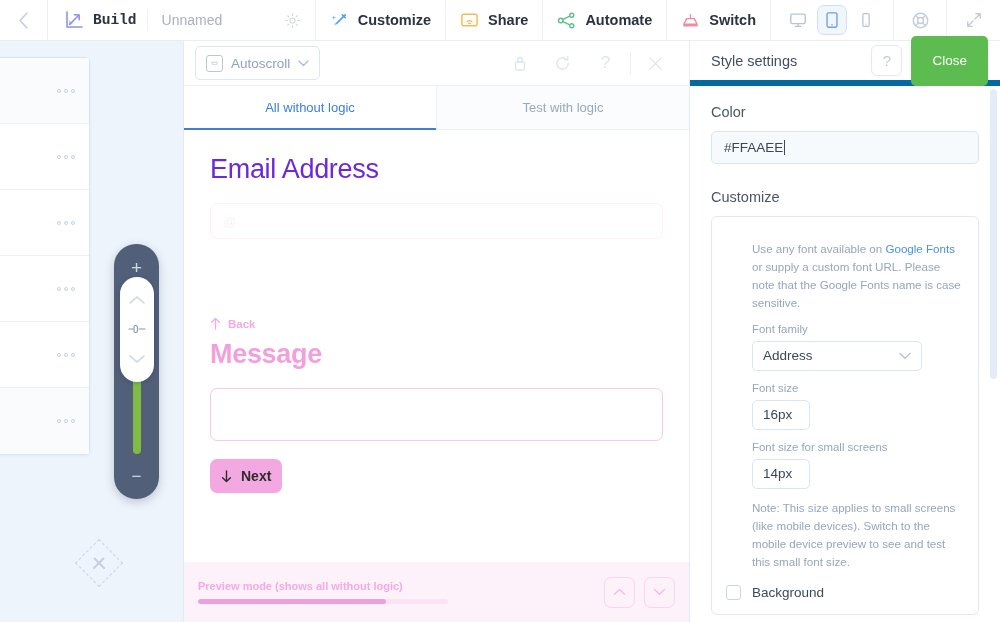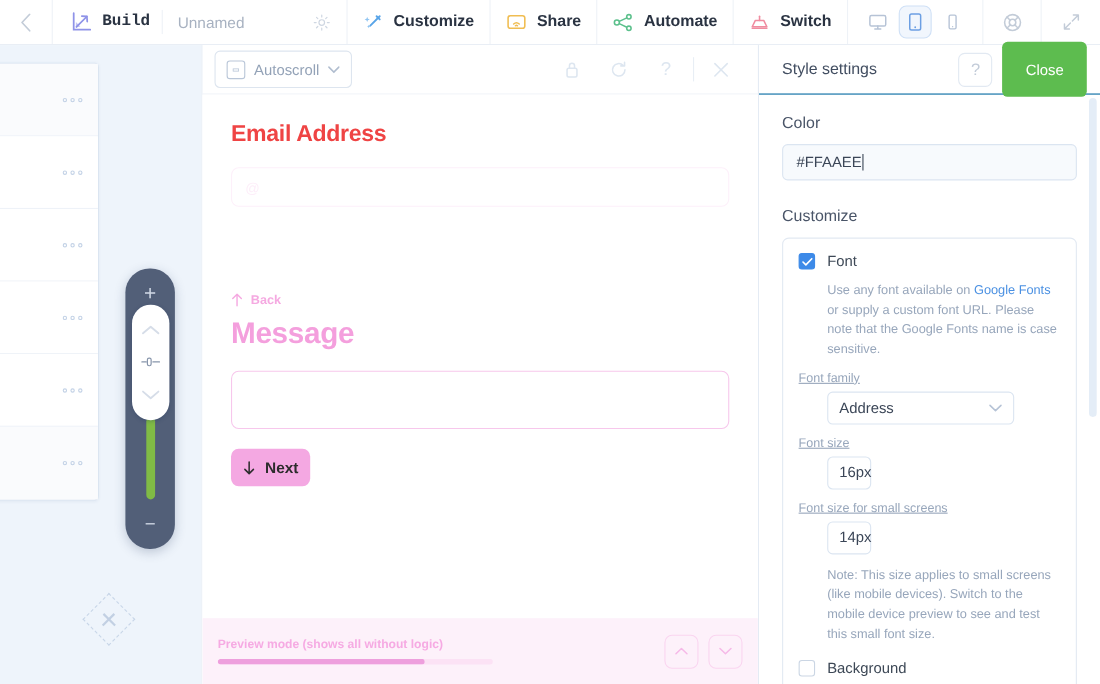--- a/index.html
+++ b/index.html
@@ -161,21 +161,21 @@
   .pv-tab.active { color: #3d7fd6; background: #fff; }
   .pv-tab.active::after {
     content: ""; position: absolute; left: 0; right: 0; bottom: -1px;
     height: 2px; background: #3d7fd6;
   }
   .pv-tab + .pv-tab { border-left: 1px solid #eef2f7; }
 
   .pv-body { flex: 1; position: relative; overflow: hidden; background: #fff; }
   .pv-inner { padding: 24px 26px 0 26px; }
   .q-label-fade {
-    font-size: 21px; font-weight: 700; color: #ef4444; letter-spacing: -.3px;
+    font-size: 27px; font-weight: 400; color: #6d28d9; letter-spacing: -.3px;
   }
   .inp-fade {
     margin-top: 18px; height: 36px; border: 1px solid #fdf0fa; border-radius: 7px;
     display: flex; align-items: center; padding: 0 12px;
     font-size: 13px; color: #fdeef9;
   }
   .back-link {
     margin-top: 78px; display: flex; align-items: center; gap: 7px;
     font-size: 11.5px; color: #f5a9e1; font-weight: 600;
   }
@@ -208,21 +208,21 @@
     display: flex; align-items: center; justify-content: center; color: #f6b9e8;
   }
 
   
   .panel {
     width: 310px; flex: 0 0 310px; background: #fff;
     display: flex; flex-direction: column; position: relative;
   }
   .panel-head {
     height: 45px; flex: 0 0 45px; display: flex; align-items: center;
-    padding: 0 12px 0 21px; border-bottom: 1px solid #0369a1;
+    padding: 0 12px 0 21px; border-bottom: 6px solid #0369a1;
   }
   .panel-title { font-size: 14.5px; color: #424e61; }
   .panel-actions { margin-left: auto; display: flex; align-items: center; gap: 9px; }
   .help-btn {
     width: 31px; height: 31px; border: 1px solid #e2e9f2; border-radius: 6px;
     display: flex; align-items: center; justify-content: center;
     color: #c3ccd9; font-size: 15px; background: #fff;
   }
   .close-btn {
     height: 50px; padding: 0 21px; border-radius: 5px; border: none;
@@ -250,30 +250,30 @@
     border: 1px solid #cbd6e4; background: #fff;
     display: flex; align-items: center; justify-content: center;
   }
   .cb.on { background: #3d8ae8; border-color: #3d8ae8; }
   .cb-label { font-size: 13.5px; color: #3d4856; }
   .sub {
     margin-top: 10px; margin-left: 26px;
     font-size: 11.6px; line-height: 1.55; color: #97a6bb;
   }
   .sub a { color: #4a90e2; text-decoration: none; }
-  .mini-label { margin-top: 11px; font-size: 11.4px; color: #97a6bb; text-decoration: underline; }
+  .mini-label { margin-left: 26px; margin-top: 11px; font-size: 11.4px; color: #97a6bb; }
   .select-box {
     margin-left: 26px; margin-top: 6px; width: 170px; height: 30px;
     border: 1px solid #dbe5f1; border-radius: 5px; background: #fff;
     display: flex; align-items: center; padding: 0 10px;
     font-size: 13.5px; color: #3b4657;
   }
   .select-box .chev { margin-left: auto; color: #b6c3d6; }
   .sm-input {
-    margin-left: 26px; margin-top: 6px; width: 40px; height: 30px;
+    margin-left: 26px; margin-top: 6px; width: 58px; height: 30px;
     border: 1px solid #dbe5f1; border-radius: 5px; background: #fff;
     display: flex; align-items: center; padding: 0 10px;
     font-size: 13.5px; color: #3b4657;
   }
   .cb-row.spaced { margin-top: 14px; }
   .scrollbar {
     position: absolute; right: 3px; top: 48px; width: 7px; height: 290px;
     border-radius: 4px; background: #e4edf7;
   }
   svg { display: block; }
@@ -481,20 +481,28 @@
           <span class="pv-tool" style="font-size:17px">?</span>
           <span class="pv-divider"></span>
           <span class="pv-tool">
             <svg width="15" height="15" viewBox="0 0 16 16">
               <path d="M2 2l12 12M14 2L2 14" stroke="currentColor" stroke-width="1.5" stroke-linecap="round"></path>
             </svg>
           </span>
         </div>
       </div>
 
+      <div class="pv-tabs">
+        <div class="pv-tab active">
+          <span>All without logic</span>
+        </div>
+        <div class="pv-tab">
+          <span>Test with logic</span>
+        </div>
+      </div>
 
       <div class="pv-body">
         <div class="pv-inner">
 
           <div class="q-label-fade">Email Address</div>
           <div class="inp-fade">
             <span>@</span>
           </div>
 
           <div class="back-link">
@@ -550,28 +558,20 @@
       <div class="panel-scroll">
         <div class="fld-label">Color</div>
         <div class="txt-input">
           <span>#FFAAEE</span>
           <span class="caret"></span>
         </div>
 
         <div class="sec-label">Customize</div>
 
         <div class="cust-box">
-          <div class="cb-row">
-            <span class="cb on">
-              <svg width="10" height="8" viewBox="0 0 10 8">
-                <path d="M1 4.2l2.6 2.6L9 1.2" fill="none" stroke="#fff" stroke-width="1.5" stroke-linecap="round" stroke-linejoin="round"></path>
-              </svg>
-            </span>
-            <span class="cb-label">Font</span>
-          </div>
 
           <div class="sub">
             <span>Use any font available on </span><a href="#">Google Fonts</a><span> or supply a custom font URL. Please note that the Google Fonts name is case sensitive.</span>
           </div>
 
           <div class="mini-label">Font family</div>
           <div class="select-box">
             <span>Address</span>
             <svg class="chev" width="12" height="8" viewBox="0 0 12 8">
               <path d="M1 1.5L6 6.3l5-4.8" fill="none" stroke="currentColor" stroke-width="1.4" stroke-linecap="round" stroke-linejoin="round"></path>

